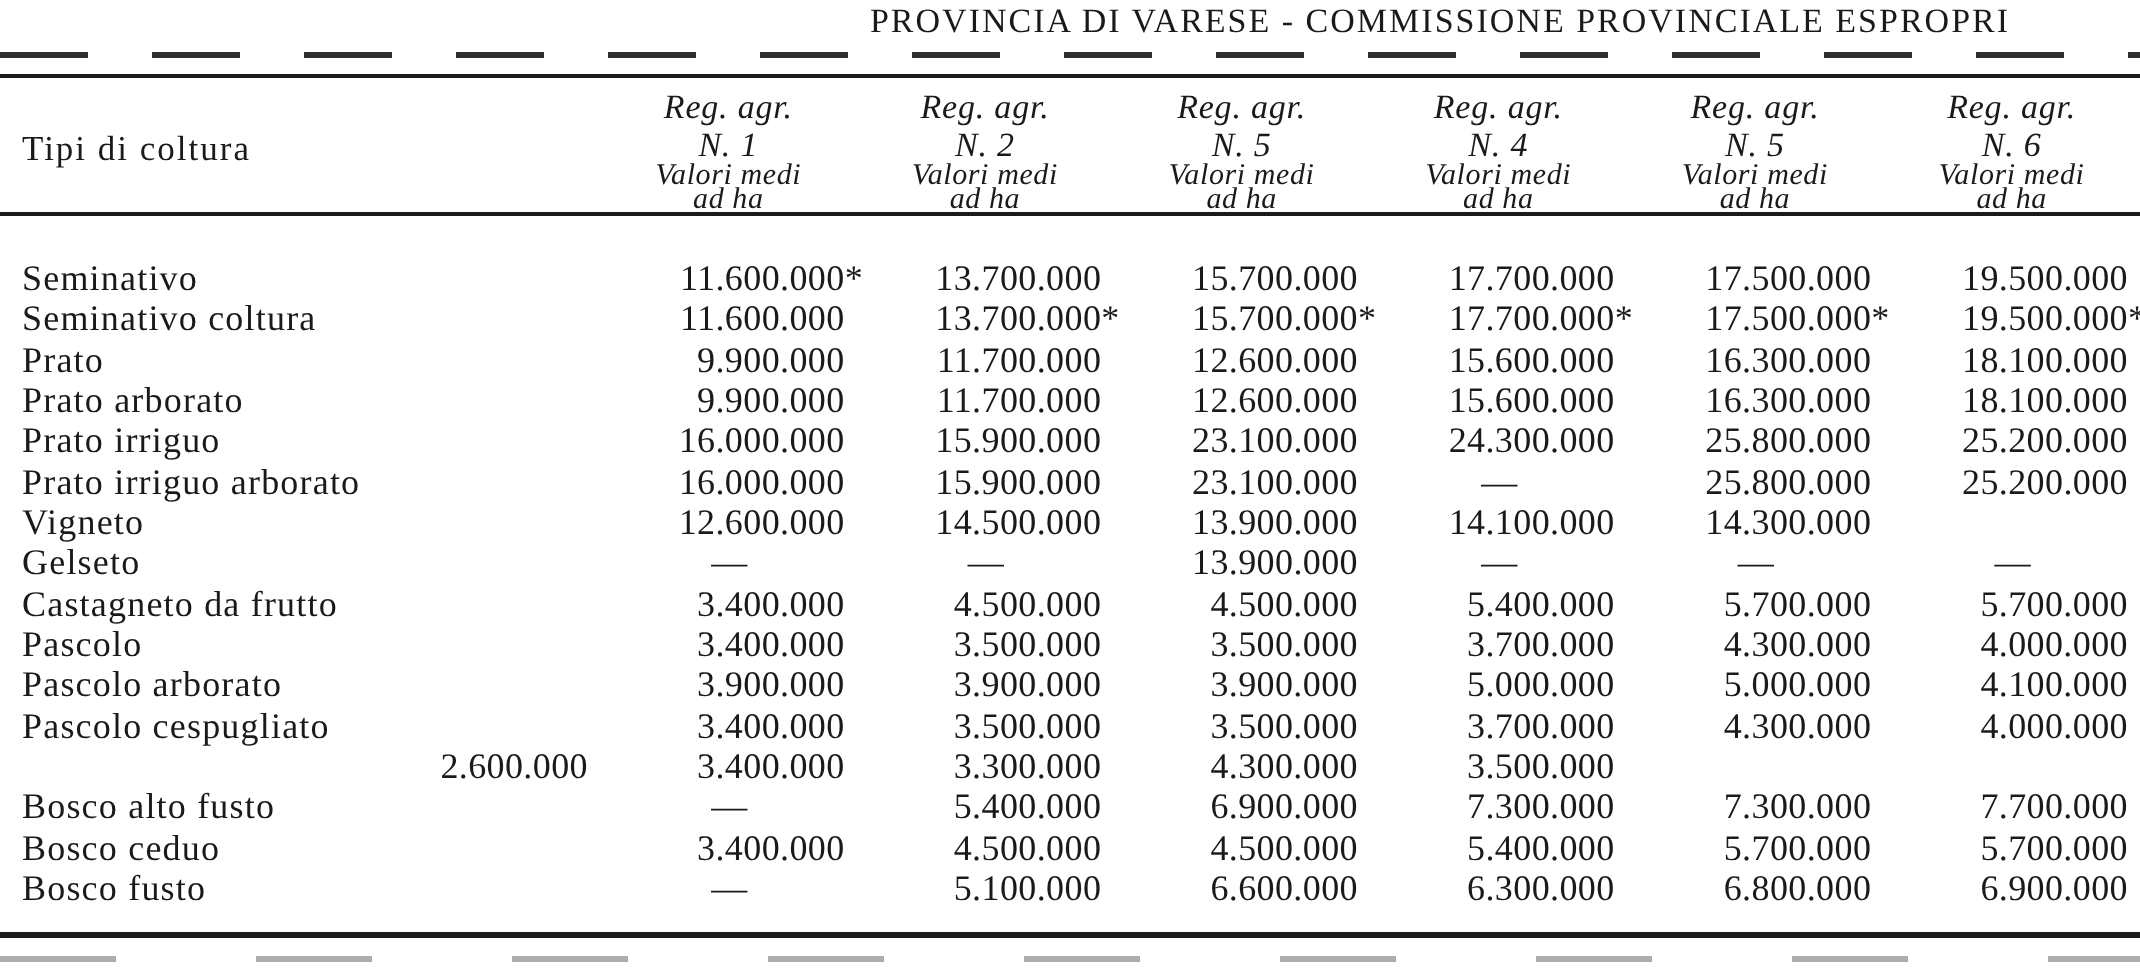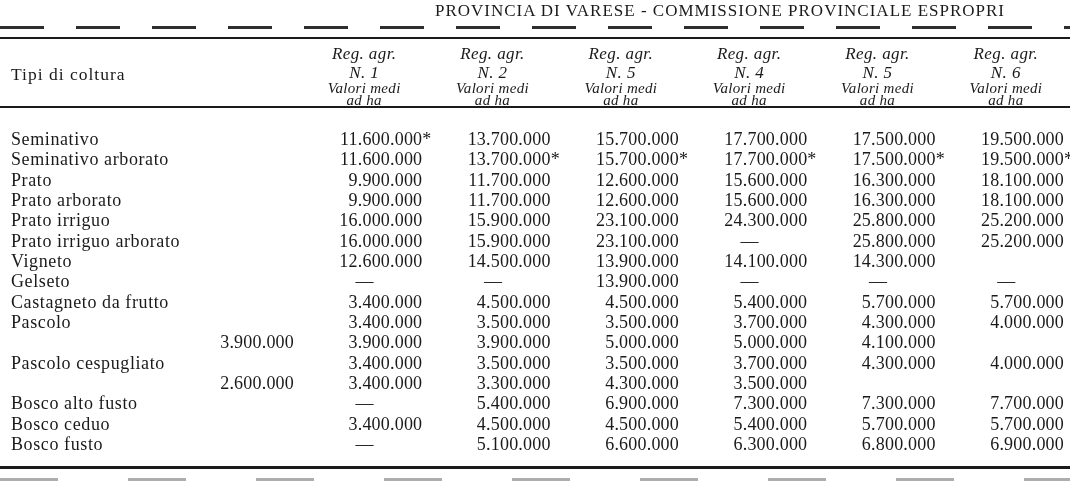--- a/index.html
+++ b/index.html
@@ -98,21 +98,21 @@
   <div class="trow">
         <div class="lbl">Seminativo</div>
         <div class="val">11.600.000<span class="star">*</span></div>
         <div class="val">13.700.000</div>
         <div class="val">15.700.000</div>
         <div class="val">17.700.000</div>
         <div class="val">17.500.000</div>
         <div class="val">19.500.000</div>
       </div>
       <div class="trow">
-        <div class="lbl">Seminativo arborato</div>
+        <div class="lbl">Seminativo coltura</div>
         <div class="val">11.600.000</div>
         <div class="val">13.700.000<span class="star">*</span></div>
         <div class="val">15.700.000<span class="star">*</span></div>
         <div class="val">17.700.000<span class="star">*</span></div>
         <div class="val">17.500.000<span class="star">*</span></div>
         <div class="val">19.500.000<span class="star">*</span></div>
       </div>
       <div class="trow">
         <div class="lbl">Prato</div>
         <div class="val">9.900.000</div>
@@ -178,20 +178,21 @@
       <div class="trow">
         <div class="lbl">Pascolo</div>
         <div class="val">3.400.000</div>
         <div class="val">3.500.000</div>
         <div class="val">3.500.000</div>
         <div class="val">3.700.000</div>
         <div class="val">4.300.000</div>
         <div class="val">4.000.000</div>
       </div>
       <div class="trow">
+        <div class="lbl">Pascolo arborato</div>
         <div class="val">3.900.000</div>
         <div class="val">3.900.000</div>
         <div class="val">3.900.000</div>
         <div class="val">5.000.000</div>
         <div class="val">5.000.000</div>
         <div class="val">4.100.000</div>
       </div>
       <div class="trow">
         <div class="lbl">Pascolo cespugliato</div>
         <div class="val">3.400.000</div>

